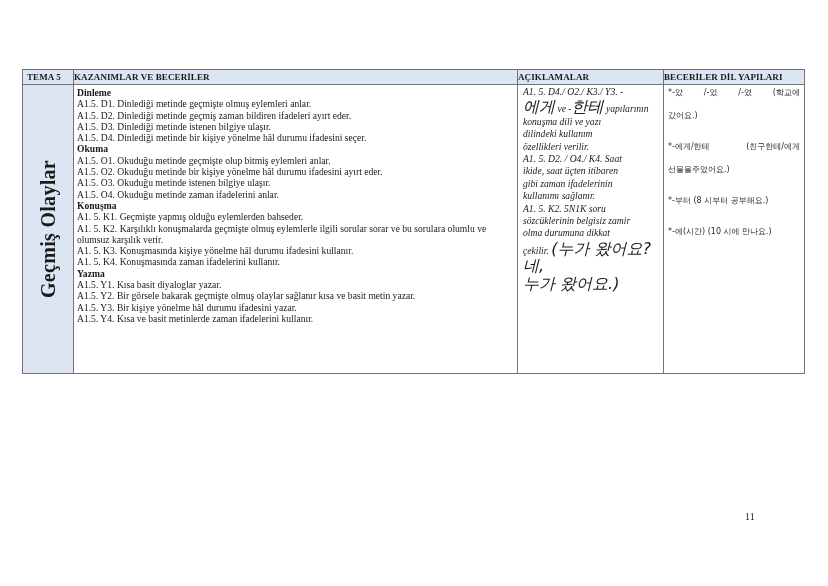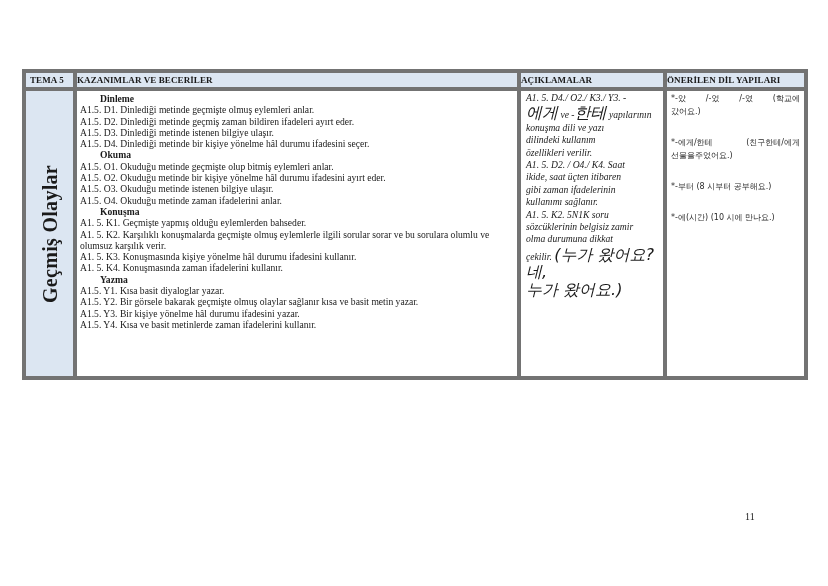--- a/index.html
+++ b/index.html
@@ -23,21 +23,21 @@
     }
     table.curriculum {
       position: absolute;
       left: 22px;
       top: 69px;
       width: 782px;
       border-collapse: collapse;
       table-layout: fixed;
     }
     table.curriculum td, table.curriculum th {
-      border: 4px solid #737373;
+      border: 1px solid #737373;
       padding: 0;
       vertical-align: top;
     }
     .hdr {
       background: #dce6f2;
       font-weight: bold;
       font-size: 9px;
       height: 14px;
       text-align: left;
       vertical-align: middle !important;
@@ -60,21 +60,20 @@
       font-size: 20px;
       letter-spacing: 0.3px;
     }
     .kaz-cell {
       padding: 2px 0 1px 3px !important;
       font-size: 9.6px;
       line-height: 11.3px;
     }
     .kaz-cell .section {
       font-weight: bold;
-      margin-left: 20px;
     }
     .kaz-cell .line {
       white-space: nowrap;
       font-family: Liberation Serif, serif;
     }
     .kaz-cell .wrap {
       white-space: normal;
     }
     .aciklama-cell {
       padding: 1px 3px 2px 5px !important;
@@ -91,21 +90,21 @@
     .oneri-cell {
       padding: 2px 4px 2px 4px !important;
       font-family: "DejaVu Sans", sans-serif;
       font-size: 8px;
       line-height: 12px;
       color: #2a2a2a;
     }
     .oneri-cell .item {
       margin-bottom: 19px;
     }
-    .oneri-cell .item .l2 { margin-top: 1px; display: block; }
+    .oneri-cell .item .l2 { margin-top: 11px; display: block; }
     .oneri-cell .justify {
       display: flex;
       justify-content: space-between;
     }
     .page-number {
       position: absolute;
       left: 745px;
       top: 511px;
       font-size: 10px;
       font-family: "Liberation Serif", serif;
@@ -120,21 +119,21 @@
       <col style="width:51px">
       <col style="width:444px">
       <col style="width:146px">
       <col style="width:141px">
     </colgroup>
     <tbody>
         <tr>
       <th class="hdr hdr-tema">TEMA 5</th>
       <th class="hdr">KAZANIMLAR VE BECERİLER</th>
       <th class="hdr">AÇIKLAMALAR</th>
-      <th class="hdr">ÖNERİLEN DİL YAPILARI</th>
+      <th class="hdr">BECERİLER DİL YAPILARI</th>
     </tr>
     <tr style="height:289px">
       <td class="theme-cell">
         <div class="theme-label">Geçmiş Olaylar</div>
       </td>
 
       <td class="kaz-cell">
         <div class="section">Dinleme</div>
         <div class="line">A1.5. D1. Dinlediği metinde geçmişte olmuş eylemleri anlar.</div>
         <div class="line">A1.5. D2. Dinlediği metinde geçmiş zaman bildiren ifadeleri ayırt eder.</div>

